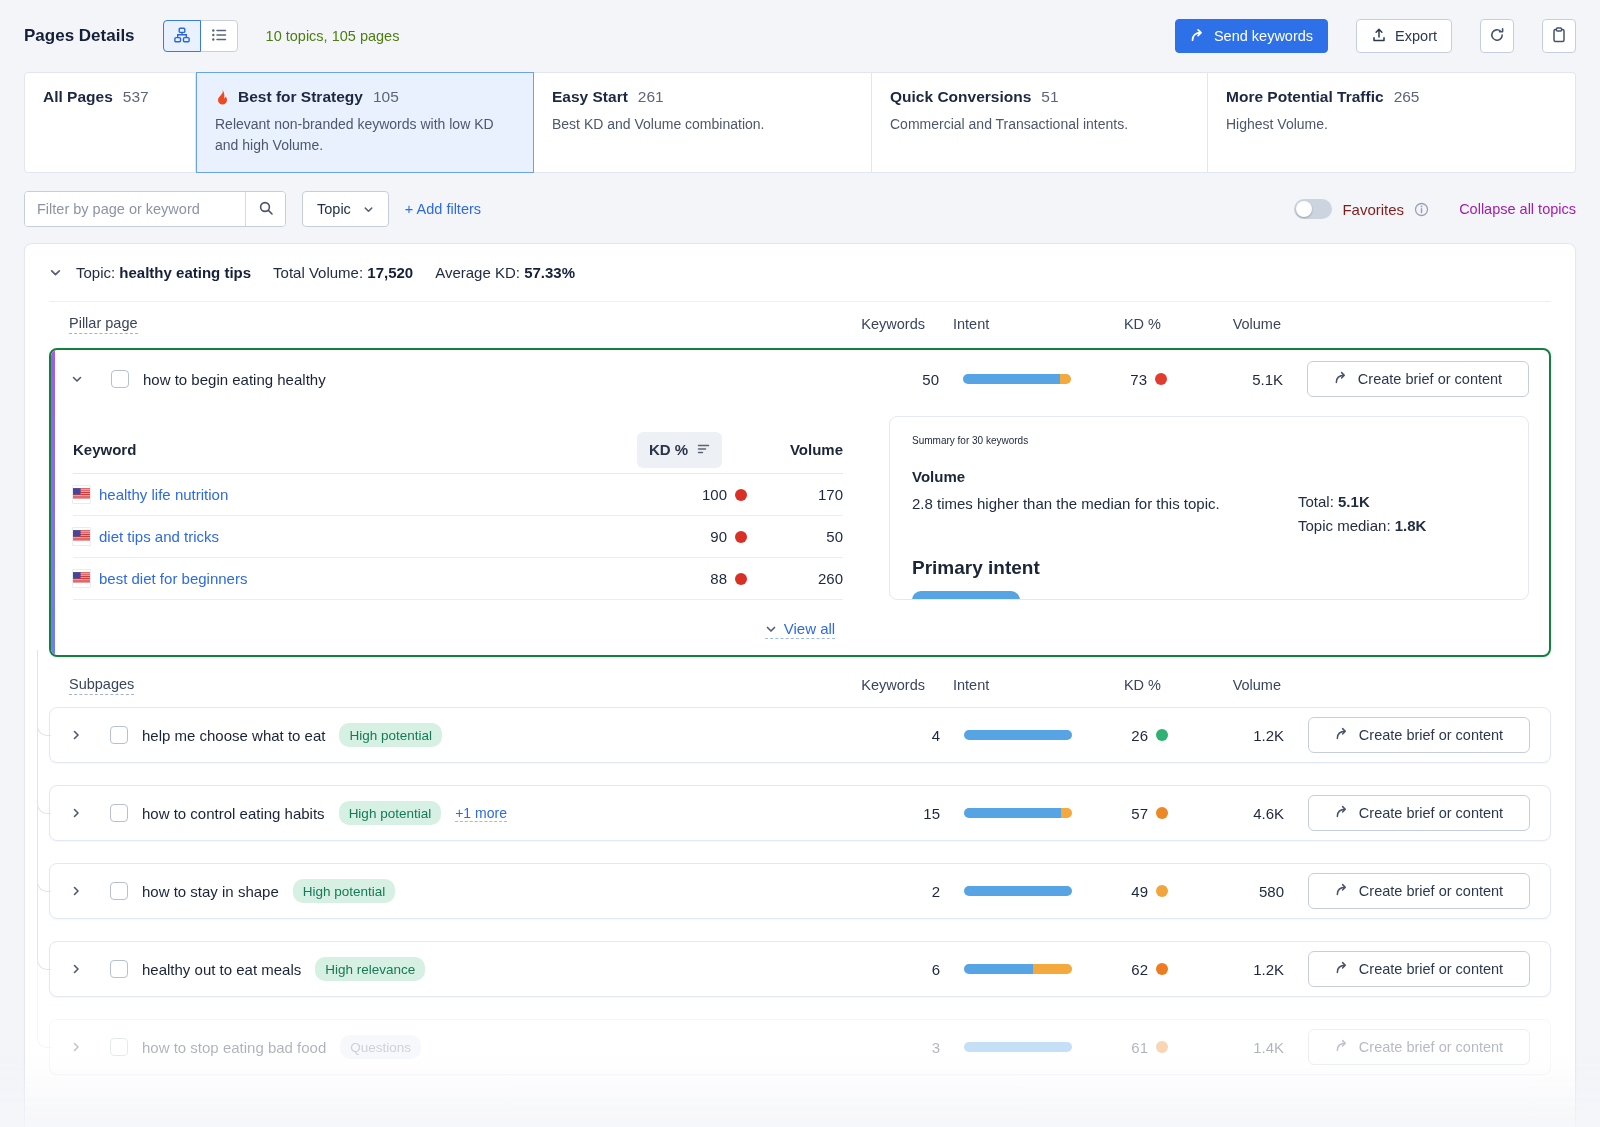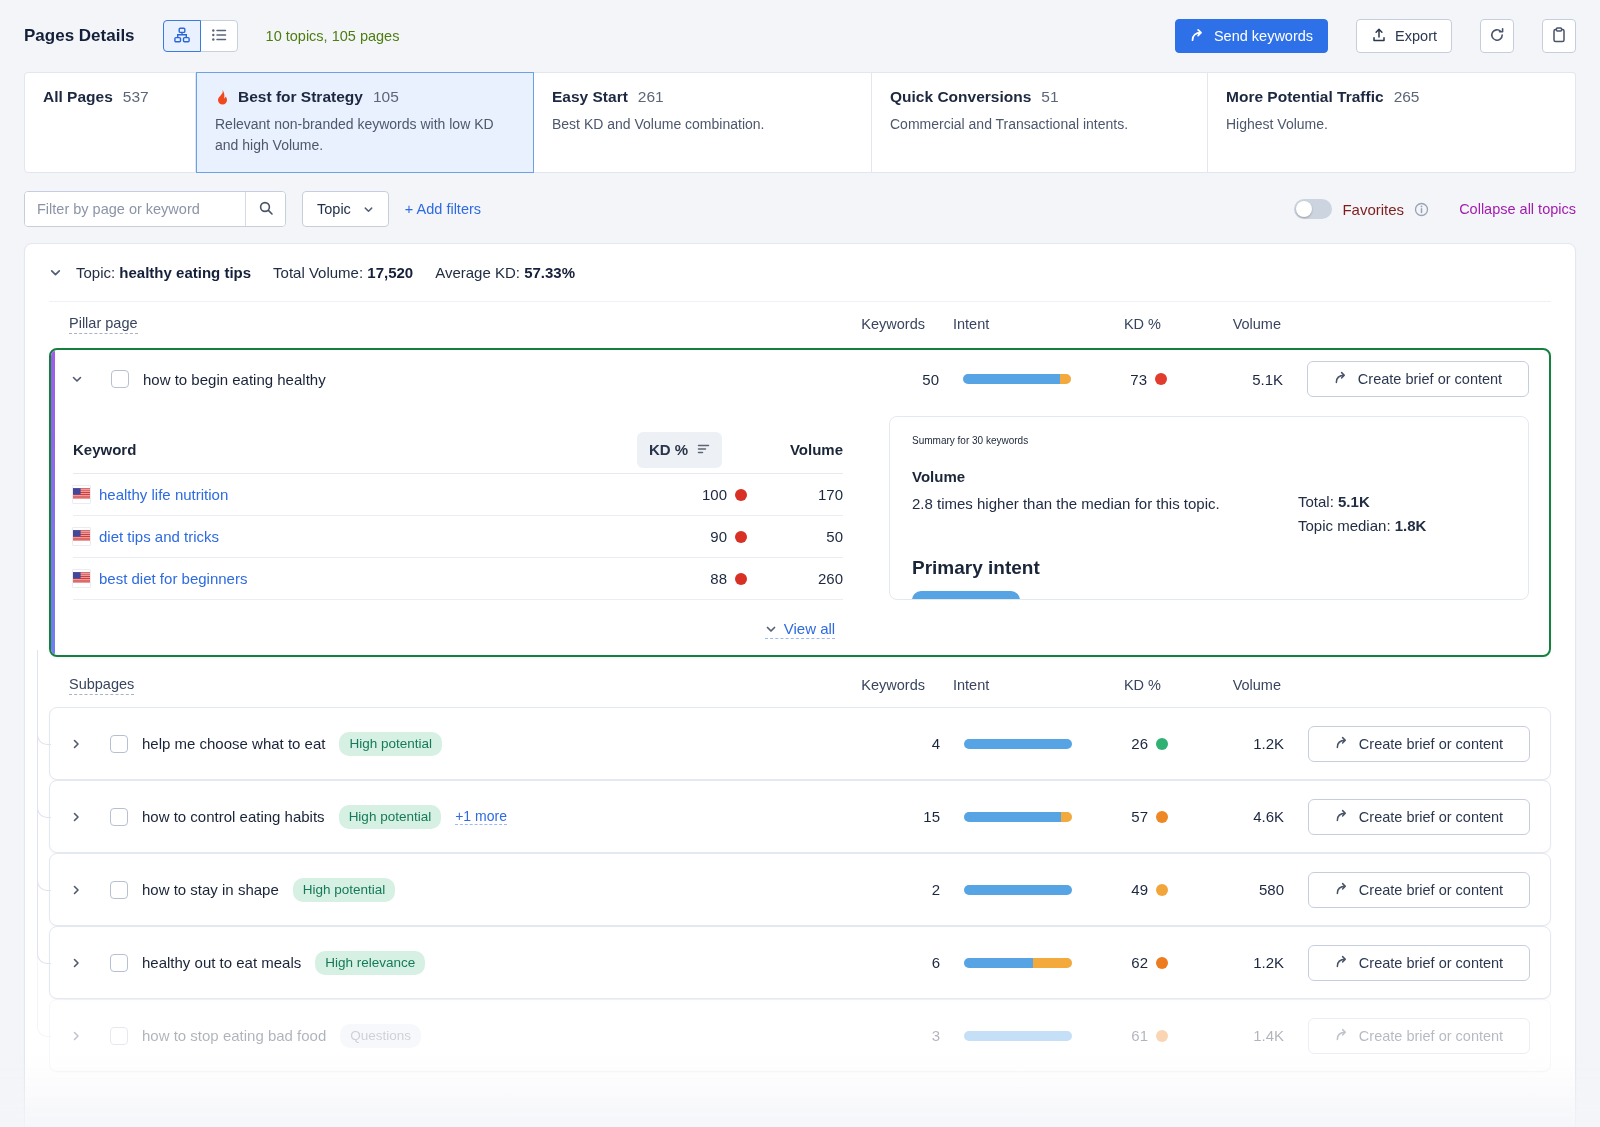--- a/index.html
+++ b/index.html
@@ -94,21 +94,21 @@
   .sp-volume-h{margin-top:22px;font-weight:700;font-size:15px;color:#1b2538}
   .sp-flex{display:flex;margin-top:8px}
   .sp-text{width:356px;font-size:15px;line-height:1.45;color:#232e44}
   .sp-stats{margin-left:30px;font-size:15px;color:#232e44;white-space:nowrap}
   .sp-stats div{margin-bottom:7px}
   .sp-primary{margin-top:16px;font-weight:700;font-size:19px;color:#1b2538}
   .sp-pill{margin-top:12px;width:108px;height:18px;border-radius:9px;background:#57a4e4}
 
   
   .subpages-list{position:relative}
-  .sub-row{position:relative;height:73px;border:1px solid #e4e8f0;border-radius:8px;background:#fff;box-shadow:0 1px 2px rgba(20,30,60,.04);cursor:pointer}
+  .sub-row{position:relative;height:56px;border:1px solid #e4e8f0;border-radius:8px;background:#fff;margin-bottom:22px;box-shadow:0 1px 2px rgba(20,30,60,.04);cursor:pointer}
   .sub-row::before{content:"";position:absolute;left:-13px;top:-58px;width:13px;height:calc(50% + 58px);border-left:1px solid #dfe3ed;border-bottom:1px solid #dfe3ed;border-bottom-left-radius:10px;pointer-events:none}
   .badge{display:inline-flex;align-items:center;height:24px;padding:0 10px;border-radius:10px;font-size:13.5px;background:#d7f0e4;color:#157a58;white-space:nowrap;flex:none}
   .badge-gray{background:#e9ecf2;color:#707a8c}
   .more-link{color:#2e6be0;font-size:14px;border-bottom:1px dashed #9db9ee;cursor:pointer;white-space:nowrap}
   .faded{opacity:.35}
 
   .bottom-fade{position:fixed;left:0;right:0;bottom:0;height:70px;background:linear-gradient(180deg,rgba(244,245,249,0),rgba(244,245,249,.85));pointer-events:none}
 </style>
 </head>
 <body>

